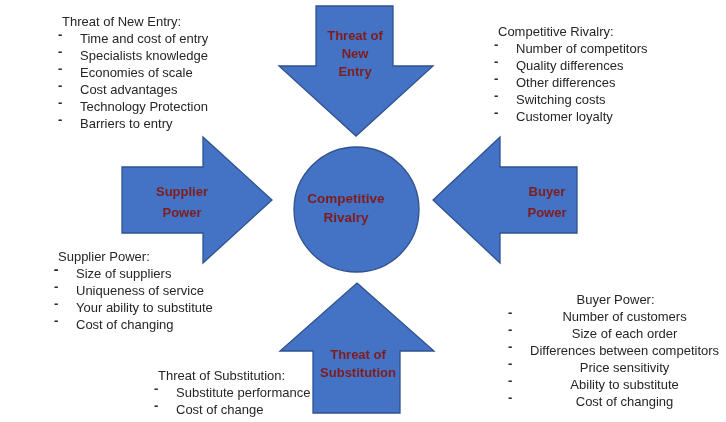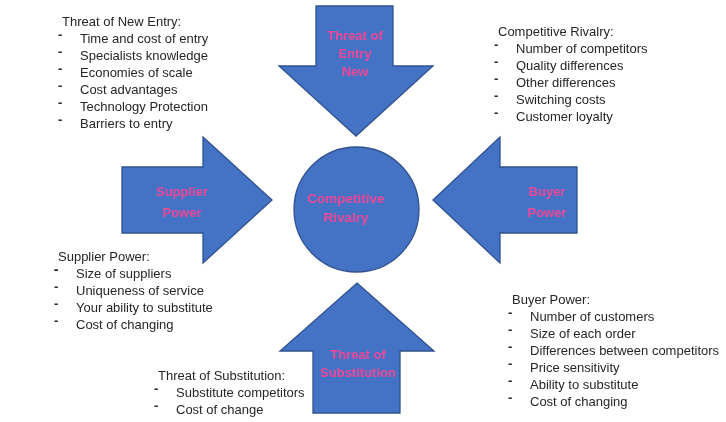--- a/index.html
+++ b/index.html
@@ -3,59 +3,59 @@
 <meta charset="utf-8">
 <style>
   html, body { margin:0; padding:0; background:#ffffff; }
   .canvas {
     position:relative; width:726px; height:422px; background:#ffffff;
     font-family:"Liberation Sans", sans-serif; overflow:hidden;
   }
   .shapes-svg { position:absolute; left:0; top:0; width:726px; height:422px; }
   .shapes-svg .shape { fill:#4472C4; stroke:#2F528F; stroke-width:1.3; }
   .shape-label {
-    position:absolute; text-align:center; color:#ec4899;
+    position:absolute; text-align:center; color:#7f1d1d;
     font-weight:600; font-size:13px; line-height:18px;
     user-select:none;
   }
   .label-top    { left:299px; top:27px;  width:112px; }
   .label-left   { left:132px; top:181px; width:100px; line-height:21px;text-align:center; }
   .label-right  { left:497px; top:181px; width:100px; line-height:21px; }
   .label-bottom { left:319px; top:346px; width:78px; }
   .label-center { left:294px; top:189px; width:104px; line-height:19px; font-size:13.5px; }
   .list {
     position:absolute; font-size:13px; line-height:17px; color:#262626;
     white-space:nowrap;
   }
   .list-title { margin-left:5px; }
   .li { position:relative; padding-left:23px; }
   .li .dash { position:absolute; left:1px; top:-4px; font-weight:600; }
   .list-tne { left:57px;  top:13px;  }
   .list-cr  { left:493px; top:23px;  }
   .list-sp  { left:53px;  top:248px; }
-  .list-bp  { left:507px; top:291px; }
+  .list-bp  { left:507px; top:291px;text-align:center; }
   .list-ts  { left:153px; top:367px; }
 </style>
 </head>
 <body>
 
 <div class="canvas">
 
   <svg class="shapes-svg" viewBox="0 0 726 422">
     <polygon class="shape" points="316,6 393,6 393,66 433,66 356,136 279,66 316,66"></polygon>
     <polygon class="shape" points="357,283 434,351 400,351 400,413 313,413 313,351 280,351"></polygon>
     <polygon class="shape" points="122,167 203,167 203,137 272,200 203,263 203,233 122,233"></polygon>
     <polygon class="shape" points="577,167 500,167 500,137 433,200 500,263 500,233 577,233"></polygon>
     <circle class="shape" cx="356.5" cy="209.5" r="62.5"></circle>
   </svg>
 
   <div class="shape-label label-top">
     <div>Threat of</div>
+    <div>New</div>
     <div>Entry</div>
-    <div>New</div>
   </div>
 
   <div class="shape-label label-left">
     <div>Supplier</div>
     <div>Power</div>
   </div>
 
   <div class="shape-label label-right">
     <div>Buyer</div>
     <div>Power</div>
@@ -104,17 +104,17 @@
     <div class="li"><span class="dash">-</span><span>Number of customers</span></div>
     <div class="li"><span class="dash">-</span><span>Size of each order</span></div>
     <div class="li"><span class="dash">-</span><span>Differences between competitors</span></div>
     <div class="li"><span class="dash">-</span><span>Price sensitivity</span></div>
     <div class="li"><span class="dash">-</span><span>Ability to substitute</span></div>
     <div class="li"><span class="dash">-</span><span>Cost of changing</span></div>
   </div>
 
   <div class="list list-ts">
     <div class="list-title">Threat of Substitution:</div>
-    <div class="li"><span class="dash">-</span><span>Substitute competitors</span></div>
+    <div class="li"><span class="dash">-</span><span>Substitute performance</span></div>
     <div class="li"><span class="dash">-</span><span>Cost of change</span></div>
   </div>
 
 </div>
 
 </body></html>

